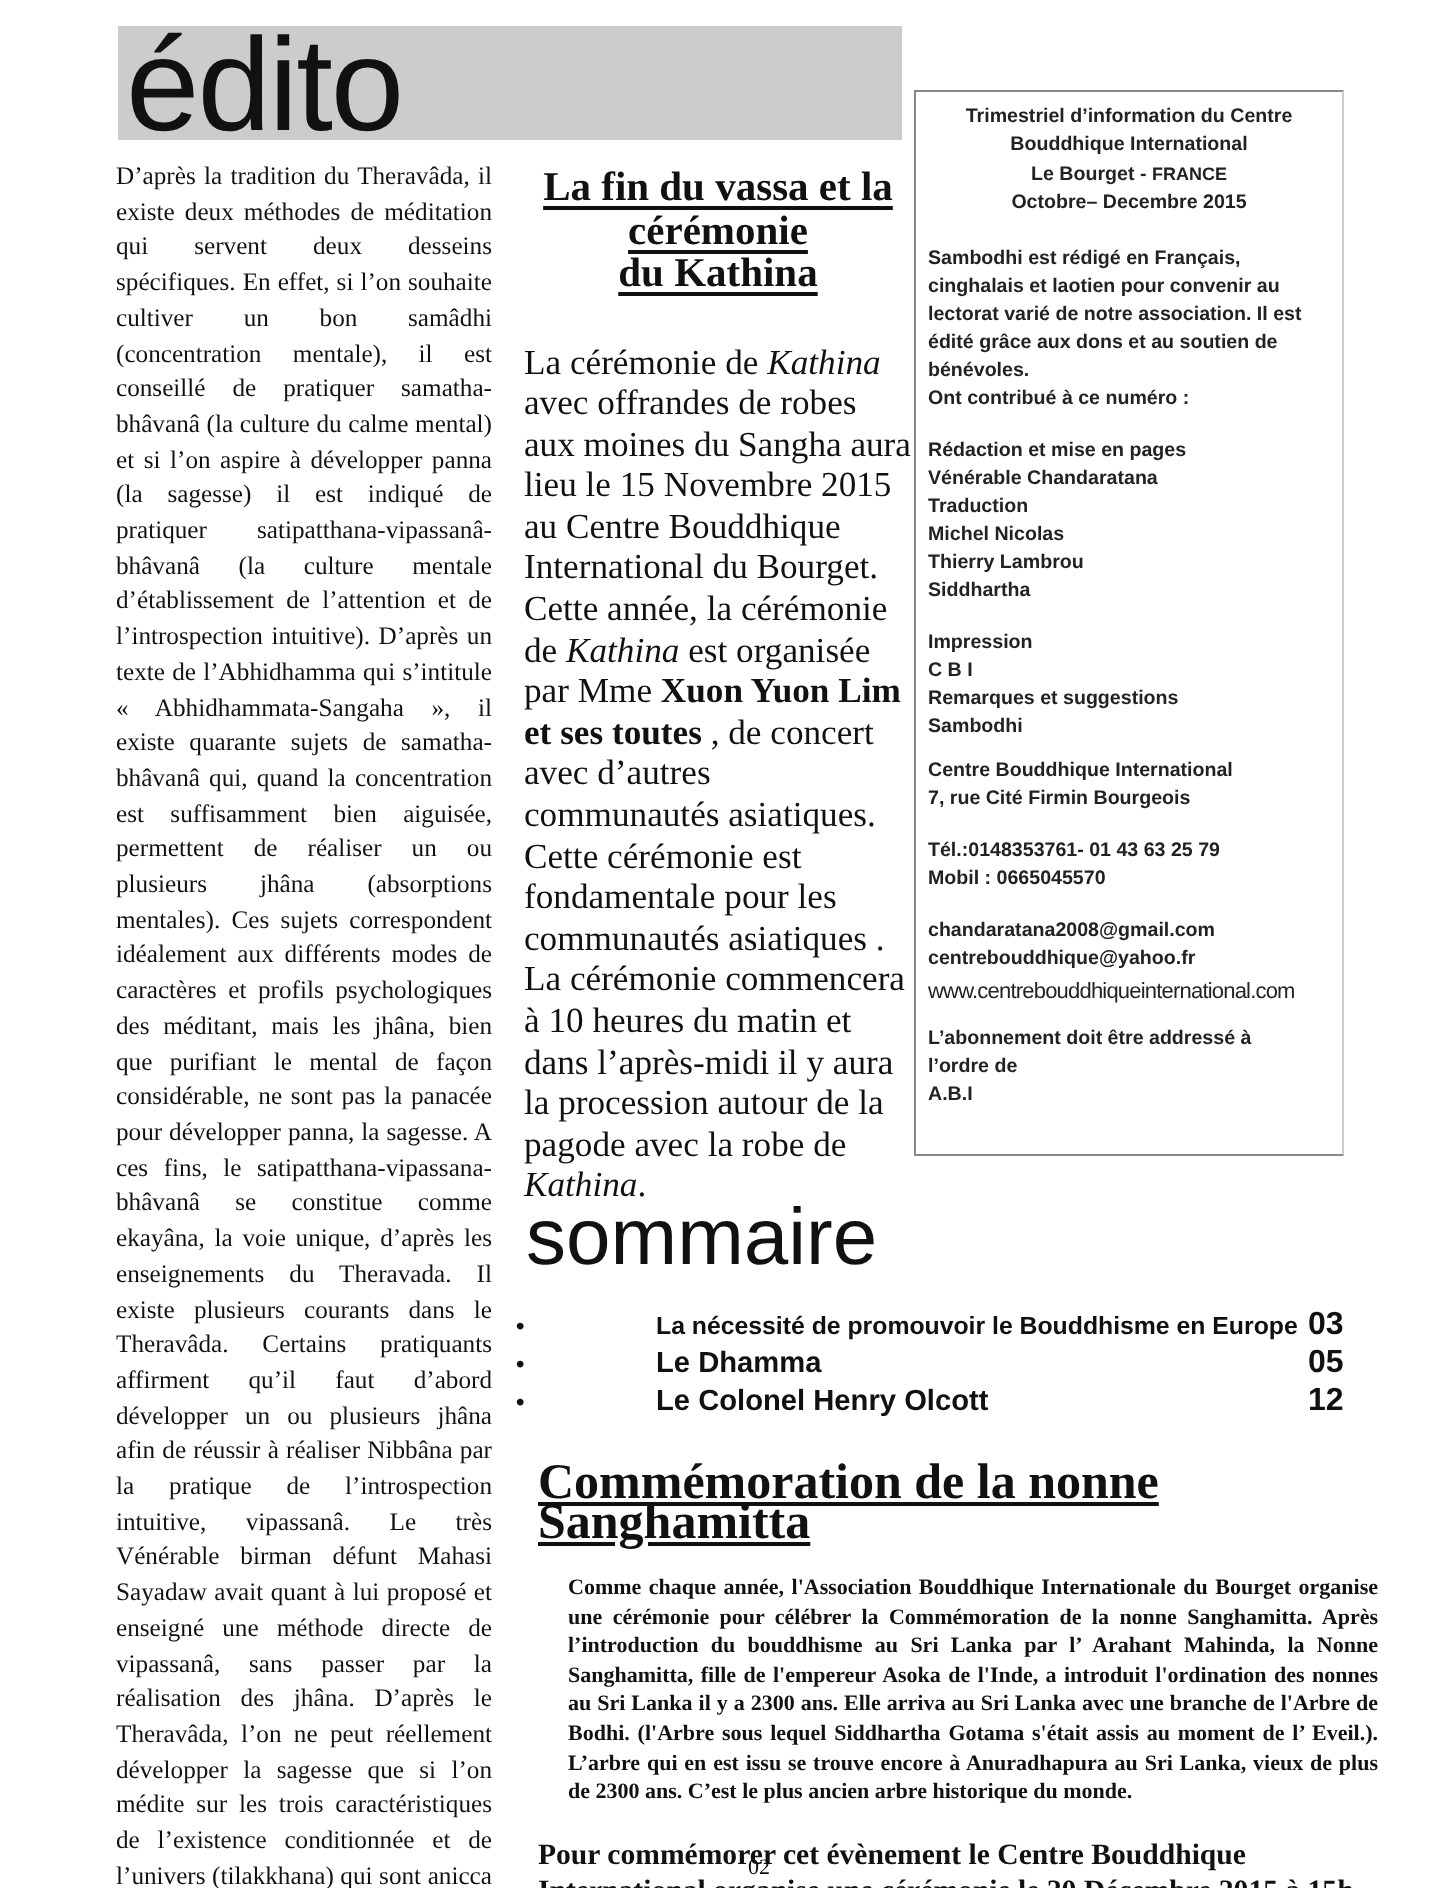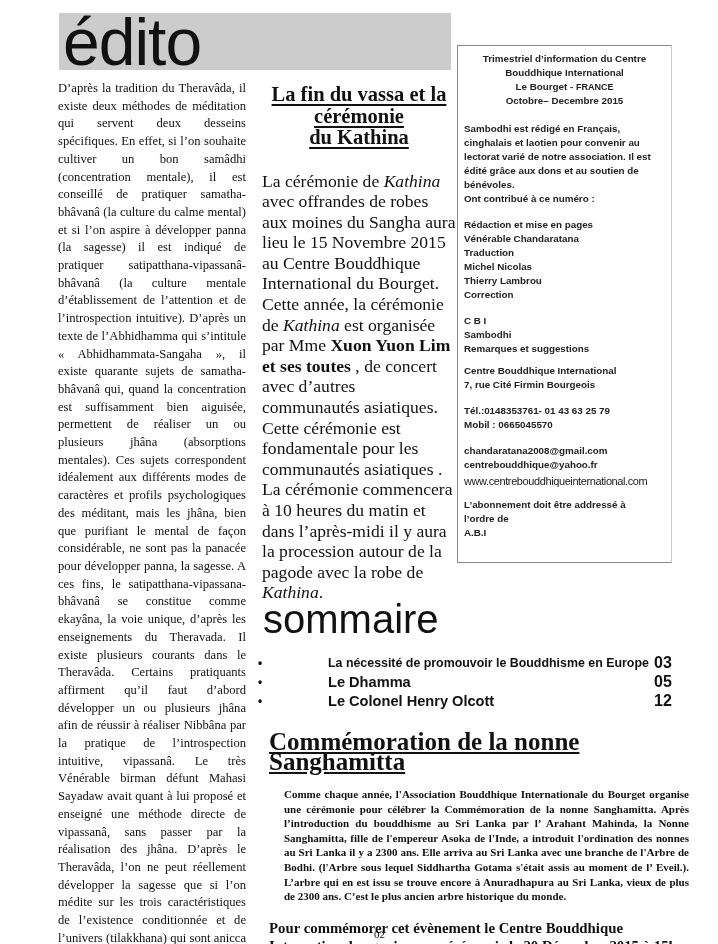--- a/index.html
+++ b/index.html
@@ -78,26 +78,27 @@
     <div>édité grâce aux dons et au soutien de</div>
     <div>bénévoles.</div>
     <div>Ont contribué à ce numéro :</div>
   </div>
   <div class="info-block">
     <div>Rédaction et mise en pages</div>
     <div>Vénérable Chandaratana</div>
     <div>Traduction</div>
     <div>Michel Nicolas</div>
     <div>Thierry Lambrou</div>
-    <div>Correction</div>
+    <div>Siddhartha</div>
   </div>
   <div class="info-block" style="margin-bottom:8px">
+    <div>Impression</div>
     <div>C B I</div>
+    <div>Remarques  et  suggestions</div>
     <div>Sambodhi</div>
-    <div>Remarques  et  suggestions</div>
   </div>
   <div class="info-block">
     <div>Centre Bouddhique International</div>
     <div>7, rue Cité Firmin Bourgeois</div>
   </div>
   <div class="info-block">
     <div>Tél.:0148353761-  01 43 63 25 79</div>
     <div>Mobil : 0665045570</div>
   </div>
   <div>

